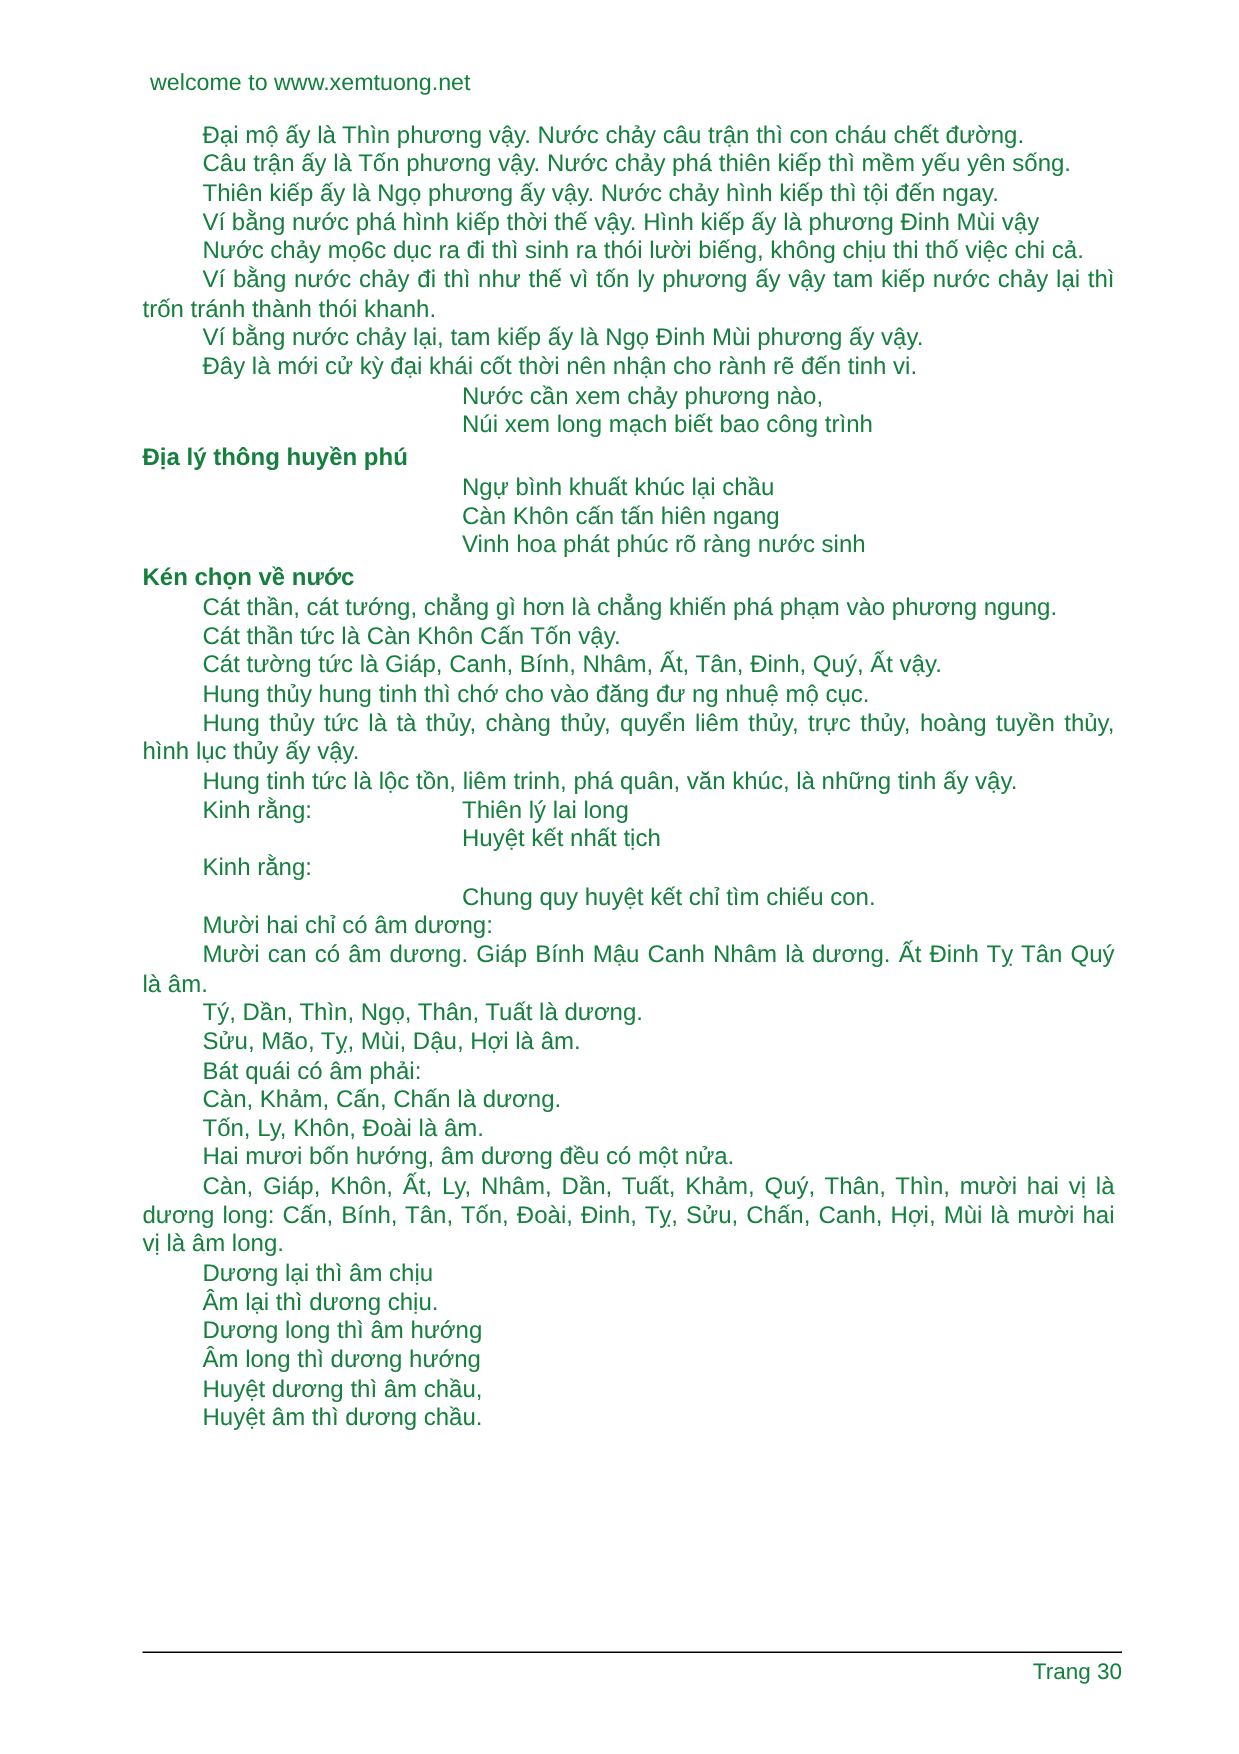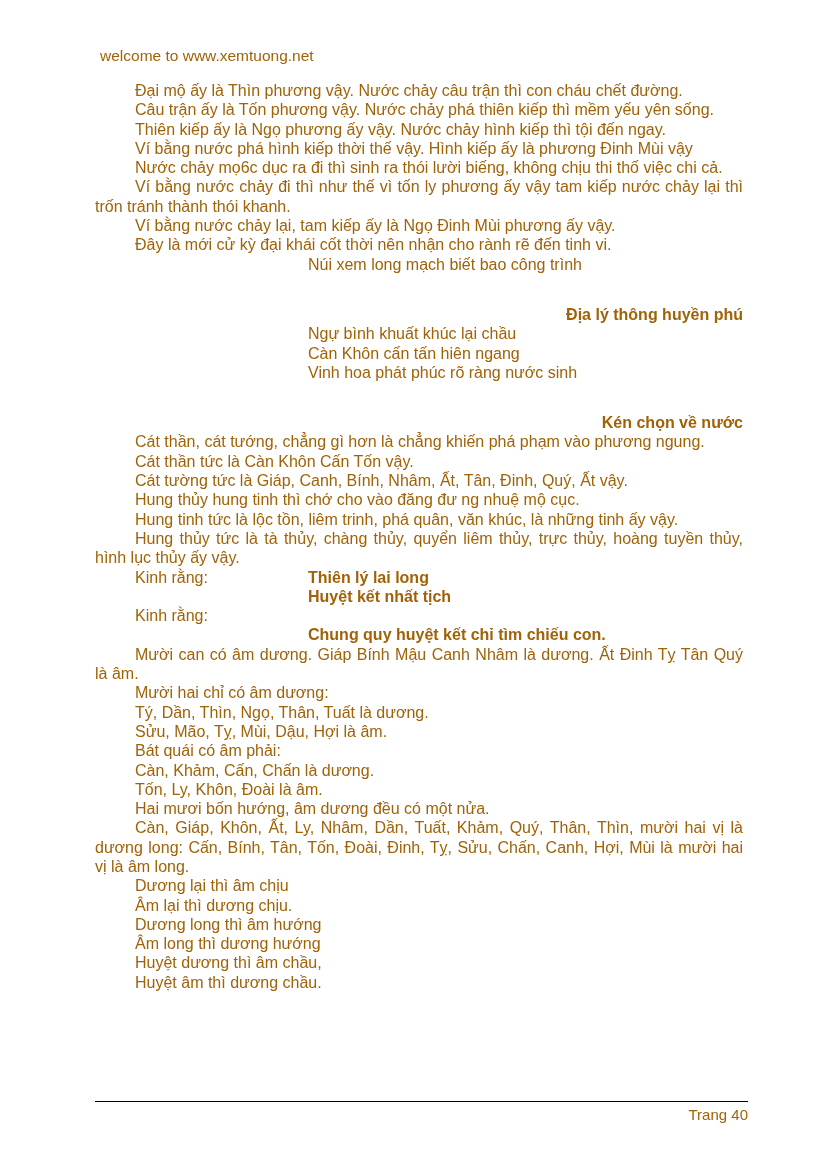--- a/index.html
+++ b/index.html
@@ -6,21 +6,21 @@
   * { margin:0; padding:0; box-sizing:border-box; }
   html, body { background:#ffffff; }
   .page {
     position:relative;
     width:826px;
     height:1169px;
     background:#ffffff;
     font-family:"Liberation Sans", sans-serif;
     font-size:16px;
     line-height:19.3px;
-    color:#a16207;
+    color:#15803d;
     overflow:hidden;
   }
   .site-header {
     position:absolute;
     top:46px;
     left:100px;
     font-size:15.5px;
     white-space:nowrap;
   }
   .body-col {
@@ -28,33 +28,33 @@
     top:81px;
     left:95px;
     width:648px;
   }
   .para {
     text-align:justify;
     text-indent:40px;
   }
   .heading {
     font-weight:bold;
-    text-align:right;
-    margin-top:31px;
+    text-align:left;
+    margin-top:3px;
   }
   .poem-line {
     padding-left:213px;
   }
   .kinh-row { display:flex; }
   .kinh-label {
     flex:none;
     width:213px;
     text-indent:40px;
   }
-  .kinh-text { flex:1;font-weight:bold; }
+  .kinh-text { flex:1; }
   .footer-rule {
     position:absolute;
     left:95px;
     top:1101px;
     width:653px;
     border-top:1.5px solid #000000;
   }
   .footer-text {
     position:absolute;
     left:95px;
@@ -73,64 +73,65 @@
   <div class="body-col">
       <p class="para">Đại mộ ấy là Thìn phương vậy. Nước chảy câu trận thì con cháu chết đường.</p>
       <p class="para">Câu trận ấy là Tốn phương vậy. Nước chảy phá thiên kiếp thì mềm yếu yên sống.</p>
       <p class="para">Thiên kiếp ấy là Ngọ phương ấy vậy. Nước chảy hình kiếp thì tội đến ngay.</p>
       <p class="para">Ví bằng nước phá hình kiếp thời thế vậy. Hình kiếp ấy là phương Đinh Mùi vậy</p>
       <p class="para">Nước chảy mọ6c dục ra đi thì sinh ra thói lười biếng, không chịu thi thố việc chi cả.</p>
       <p class="para">Ví bằng nước chảy đi thì như thế vì tốn ly phương ấy vậy tam kiếp nước chảy lại thì trốn tránh thành thói khanh.</p>
       <p class="para">Ví bằng nước chảy lại, tam kiếp ấy là Ngọ Đinh Mùi phương ấy vậy.</p>
       <p class="para">Đây là mới cử kỳ đại khái cốt thời nên nhận cho rành rẽ đến tinh vi.</p>
       <div class="poem">
+        <div class="poem-line">Nước cần xem chảy phương nào,</div>
         <div class="poem-line">Núi xem long mạch biết bao công trình</div>
       </div>
       <div class="heading">Địa lý thông huyền phú</div>
       <div class="poem">
         <div class="poem-line">Ngự bình khuất khúc lại chầu</div>
         <div class="poem-line">Càn Khôn cấn tấn hiên ngang</div>
         <div class="poem-line">Vinh hoa phát phúc rõ ràng nước sinh</div>
       </div>
       <div class="heading">Kén chọn về nước</div>
       <p class="para">Cát thần, cát tướng, chẳng gì hơn là chẳng khiến phá phạm vào phương ngung.</p>
       <p class="para">Cát thần tức là Càn Khôn Cấn Tốn vậy.</p>
       <p class="para">Cát tường tức là Giáp, Canh, Bính, Nhâm, Ất, Tân, Đinh, Quý, Ất vậy.</p>
       <p class="para">Hung thủy hung tinh thì chớ cho vào đăng đư ng nhuệ mộ cục.</p>
+      <p class="para">Hung thủy tức là tà thủy, chàng thủy, quyển liêm thủy, trực thủy, hoàng tuyền thủy, hình lục thủy ấy vậy.</p>
       <p class="para">Hung tinh tức là lộc tồn, liêm trinh, phá quân, văn khúc, là những tinh ấy vậy.</p>
-      <p class="para">Hung thủy tức là tà thủy, chàng thủy, quyển liêm thủy, trực thủy, hoàng tuyền thủy, hình lục thủy ấy vậy.</p>
       <div class="kinh">
         <div class="kinh-row">
           <span class="kinh-label">Kinh rằng:</span>
           <span class="kinh-text">Thiên lý lai long</span>
         </div>
         <div class="kinh-row">
           <span class="kinh-label"></span>
           <span class="kinh-text">Huyệt kết nhất tịch</span>
         </div>
         <div class="kinh-row">
           <span class="kinh-label">Kinh rằng:</span>
         </div>
         <div class="kinh-row">
           <span class="kinh-label"></span>
           <span class="kinh-text">Chung quy huyệt kết chỉ tìm chiếu con.</span>
         </div>
       </div>
+      <p class="para">Mười hai chỉ có âm dương:</p>
       <p class="para">Mười can có âm dương. Giáp Bính Mậu Canh Nhâm là dương. Ất Đinh Tỵ Tân Quý là âm.</p>
-      <p class="para">Mười hai chỉ có âm dương:</p>
       <p class="para">Tý, Dần, Thìn, Ngọ, Thân, Tuất là dương.</p>
       <p class="para">Sửu, Mão, Tỵ, Mùi, Dậu, Hợi là âm.</p>
       <p class="para">Bát quái có âm phải:</p>
       <p class="para">Càn, Khảm, Cấn, Chấn là dương.</p>
       <p class="para">Tốn, Ly, Khôn, Đoài là âm.</p>
       <p class="para">Hai mươi bốn hướng, âm dương đều có một nửa.</p>
       <p class="para">Càn, Giáp, Khôn, Ất, Ly, Nhâm, Dần, Tuất, Khảm, Quý, Thân, Thìn, mười hai vị là dương long: Cấn, Bính, Tân, Tốn, Đoài, Đinh, Tỵ, Sửu, Chấn, Canh, Hợi, Mùi là mười hai vị là âm long.</p>
       <p class="para">Dương lại thì âm chịu</p>
       <p class="para">Âm lại thì dương chịu.</p>
       <p class="para">Dương long thì âm hướng</p>
       <p class="para">Âm long thì dương hướng</p>
       <p class="para">Huyệt dương thì âm chầu,</p>
       <p class="para">Huyệt âm thì dương chầu.</p>
     </div>
 
   <div class="footer-rule"></div>
-  <div class="footer-text">Trang 40</div>
+  <div class="footer-text">Trang 30</div>
 </div>
 
 </body></html>

